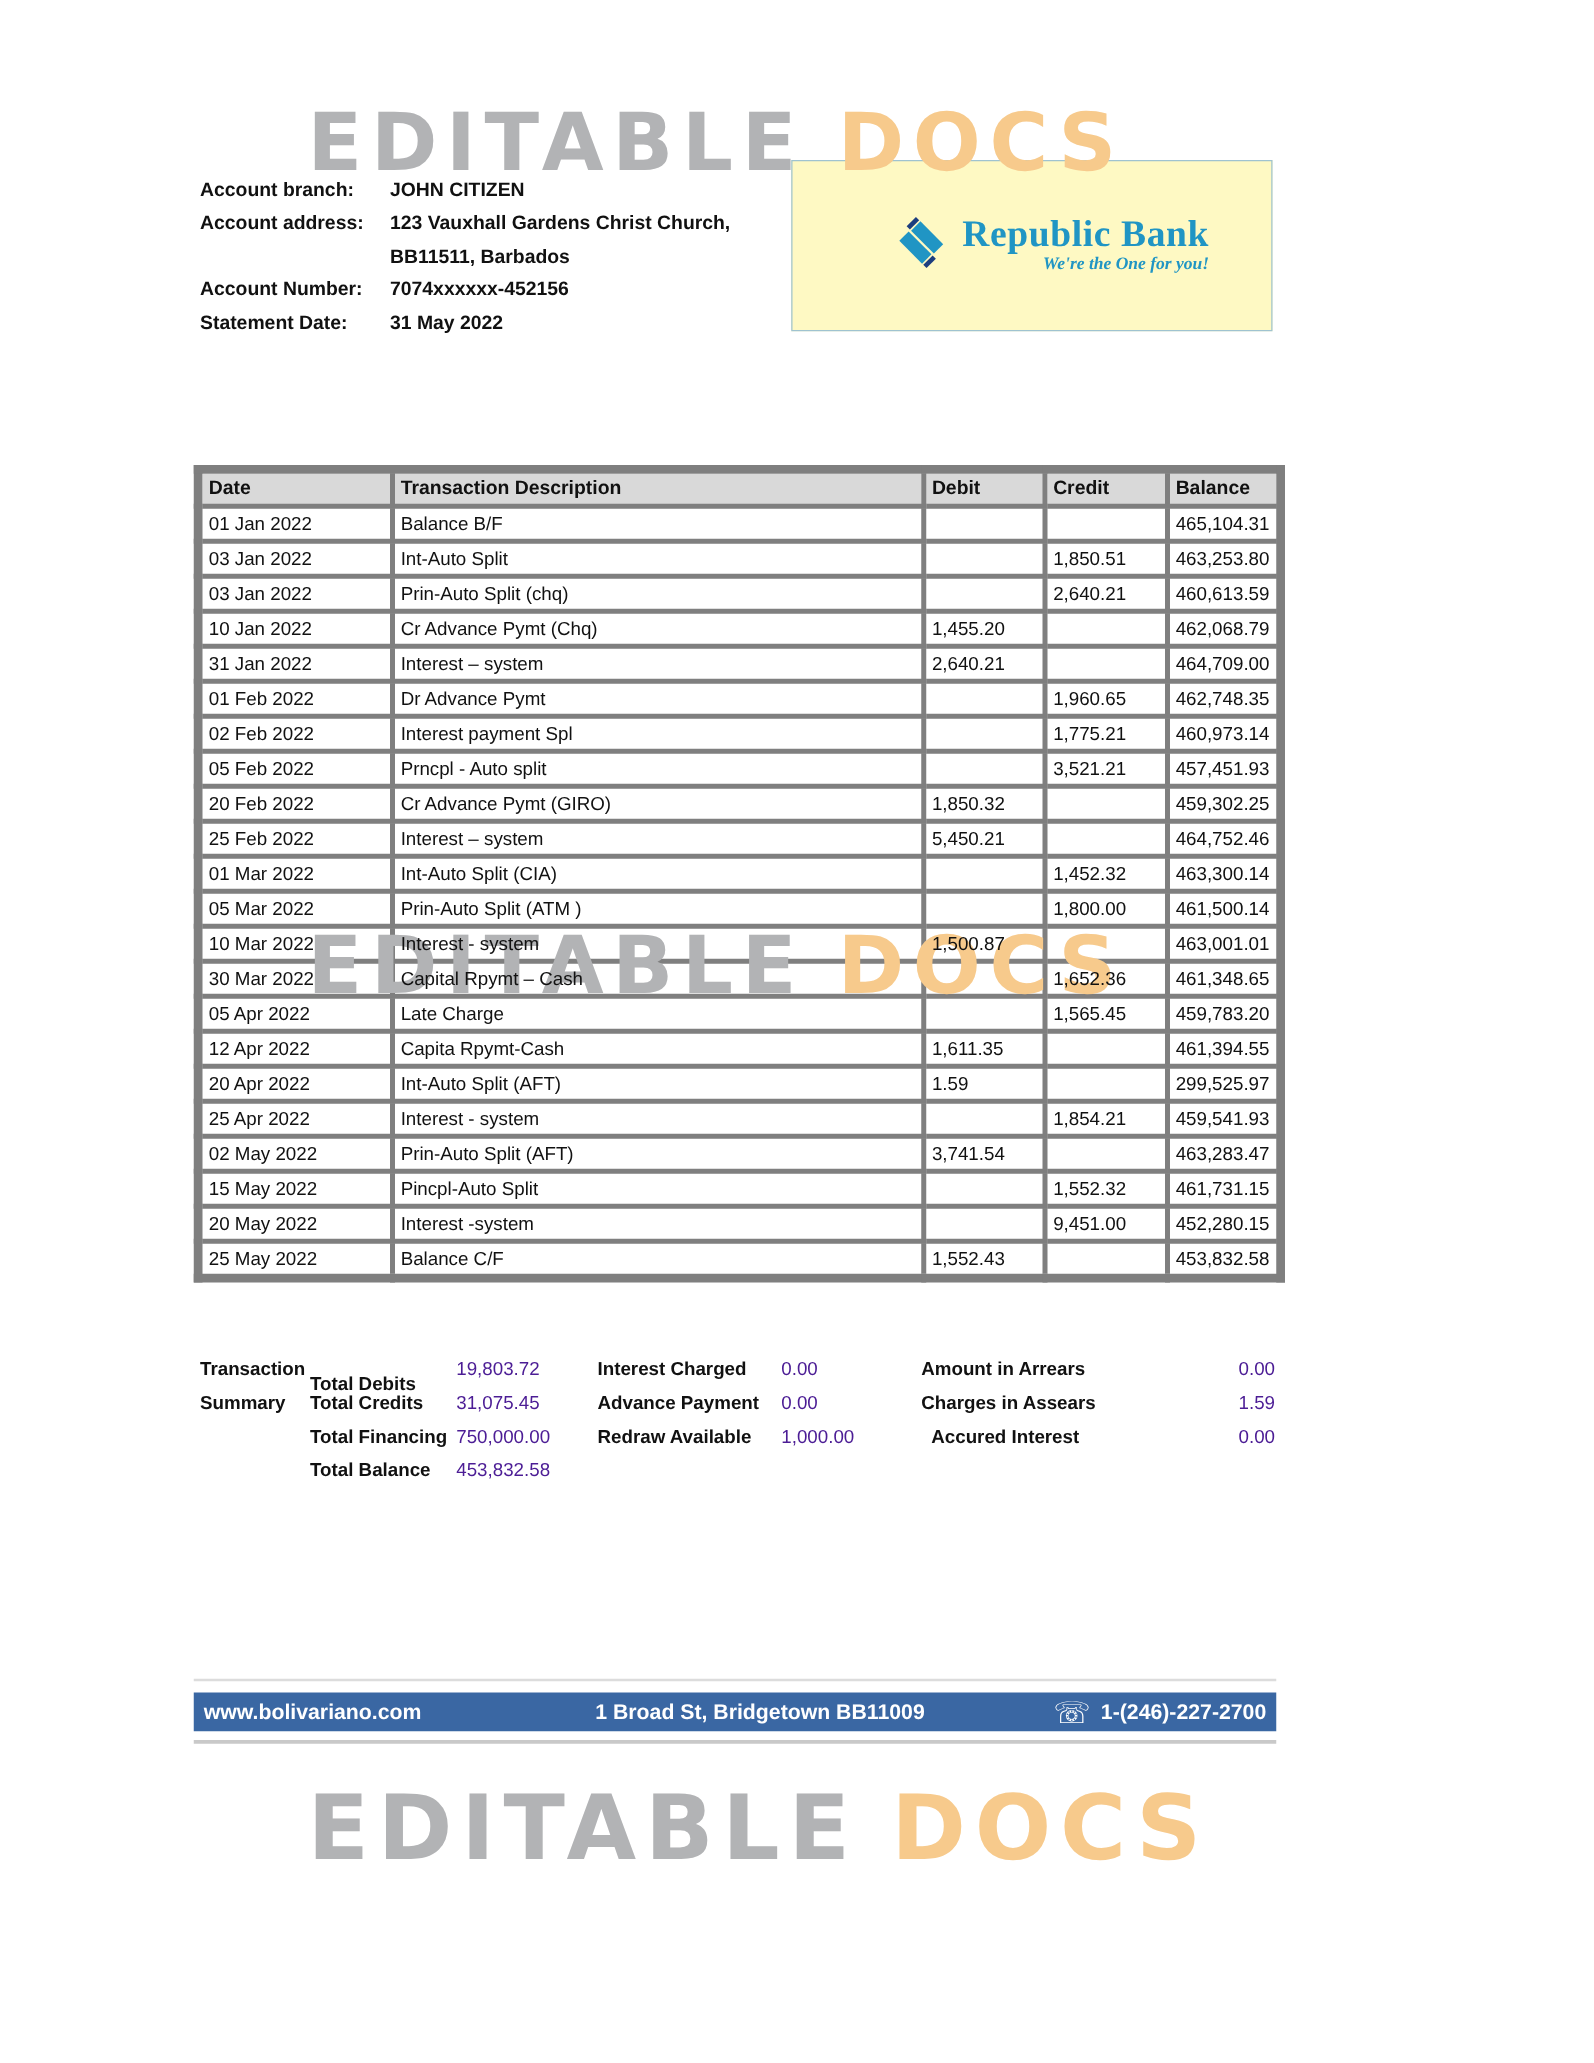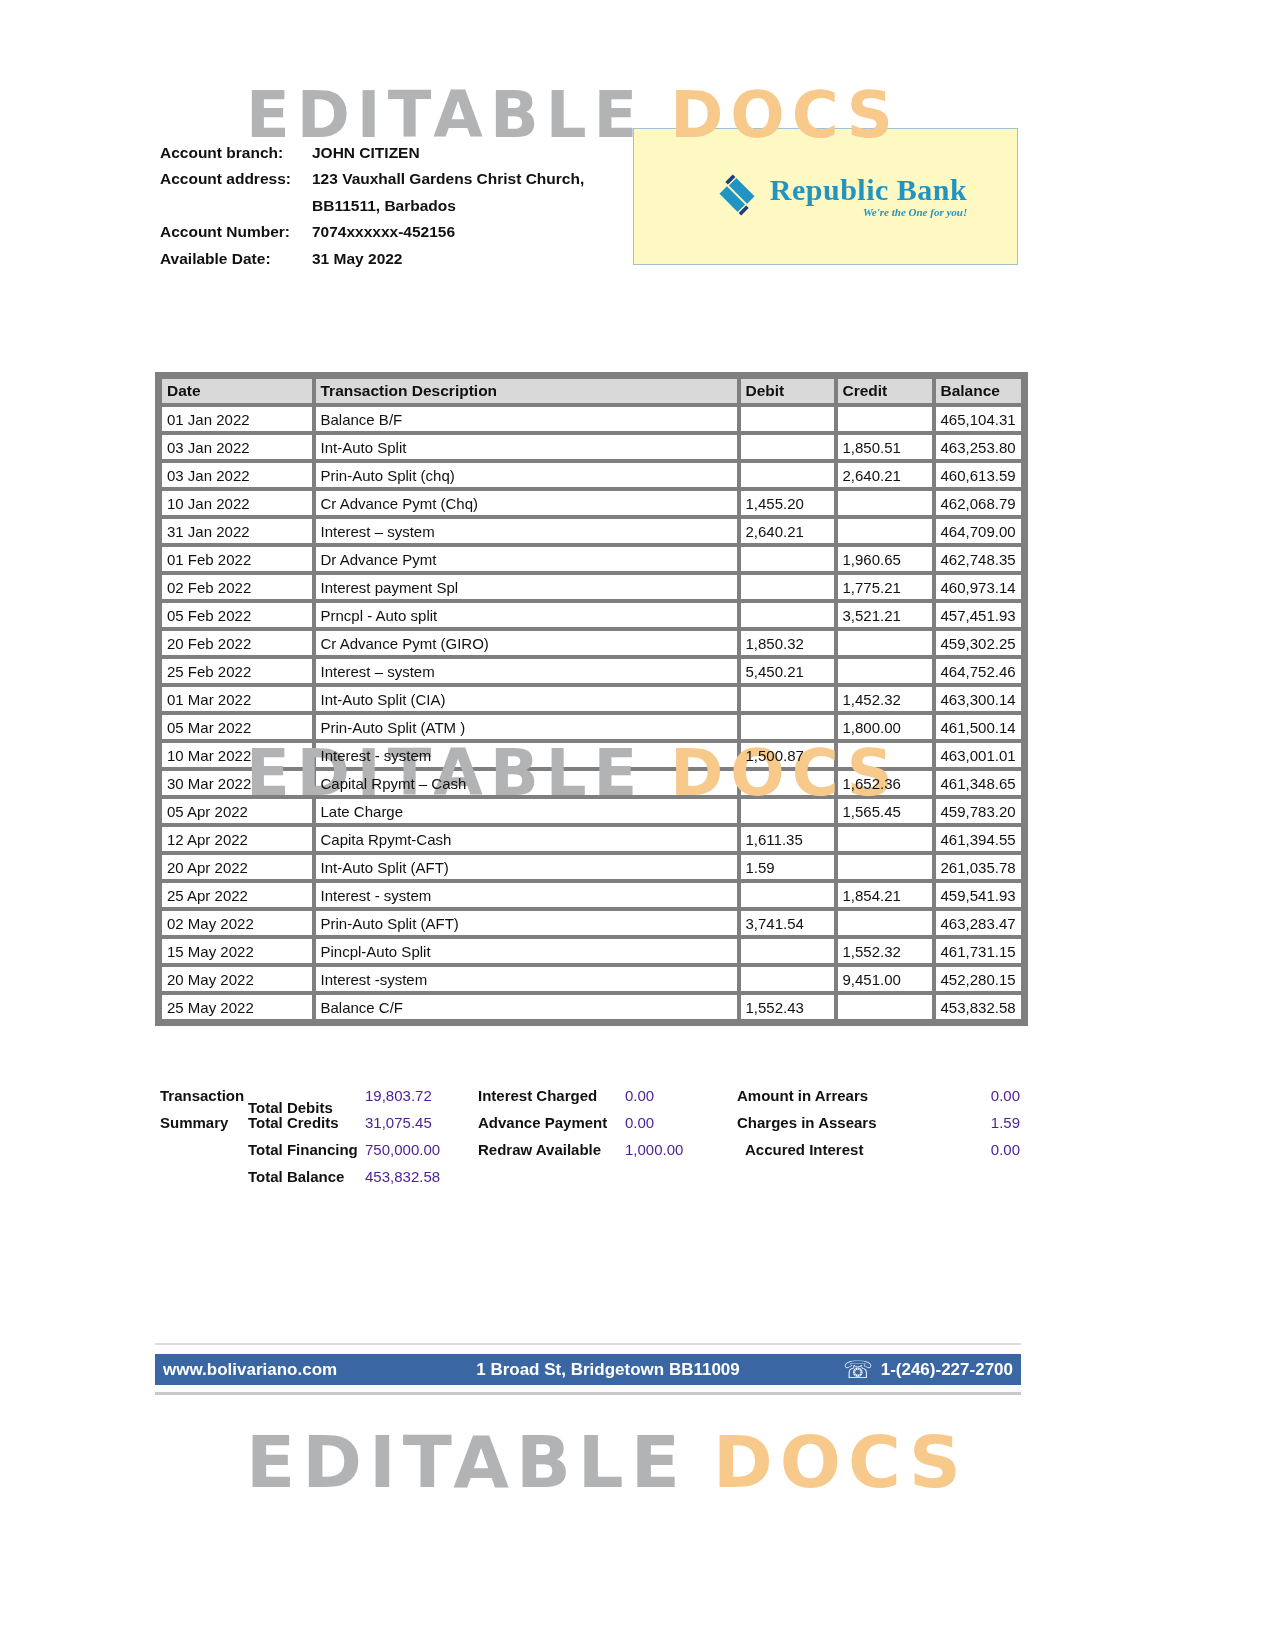--- a/index.html
+++ b/index.html
@@ -37,21 +37,21 @@
     position:relative; z-index:5; display:flex; align-items:center;
     justify-content:center; height:100%; padding-left:30px;
   }
   .logo-text { display:flex; flex-direction:column; margin-left:10px; }
   .bank-name {
     font-family:"Liberation Serif", serif; font-weight:bold;
     font-size:30px; color:#2095c4; line-height:30px; letter-spacing:0.5px;
   }
   .bank-tagline {
     font-family:"Liberation Serif", serif; font-style:italic; font-weight:bold;
-    font-size:11px; color:#2095c4; text-align:right; margin-top:1px;
+    font-size:14px; color:#2095c4; text-align:right; margin-top:1px;
   }
 
   
   .tbl-wrap { position:absolute; left:155px; top:372px; width:866px; }
   table.txn {
     border-collapse:collapse; table-layout:fixed; width:866px;
     border:7px solid #7f7f7f;
   }
   table.txn th, table.txn td {
     border:4px solid #7f7f7f; padding:0 5px; height:24px;
@@ -110,21 +110,21 @@
     </div>
     <div class="acct-row">
       <span class="acct-label"></span>
       <span class="acct-value">BB11511, Barbados</span>
     </div>
     <div class="acct-row">
       <span class="acct-label">Account Number:</span>
       <span class="acct-value">7074xxxxxx-452156</span>
     </div>
     <div class="acct-row">
-      <span class="acct-label">Available Date:</span>
+      <span class="acct-label">Statement Date:</span>
       <span class="acct-value">31 May 2022</span>
     </div>
   </div>
 
   <div class="logo-box">
     <div class="logo-inner">
       <span>
         <svg width="46" height="46" viewBox="0 0 100 100">
           <g transform="rotate(45 50 50)">
             <rect x="12" y="25" width="8" height="23" fill="#1d3e7e"></rect>
@@ -270,21 +270,21 @@
             <td><span>Capita Rpymt-Cash</span></td>
             <td><span>1,611.35</span></td>
             <td><span></span></td>
             <td><span>461,394.55</span></td>
           </tr>
           <tr>
             <td><span>20 Apr 2022</span></td>
             <td><span>Int-Auto Split (AFT)</span></td>
             <td><span>1.59</span></td>
             <td><span></span></td>
-            <td><span>261,035.78</span></td>
+            <td><span>299,525.97</span></td>
           </tr>
           <tr>
             <td><span>25 Apr 2022</span></td>
             <td><span>Interest - system</span></td>
             <td><span></span></td>
             <td><span>1,854.21</span></td>
             <td><span>459,541.93</span></td>
           </tr>
           <tr>
             <td><span>02 May 2022</span></td>

